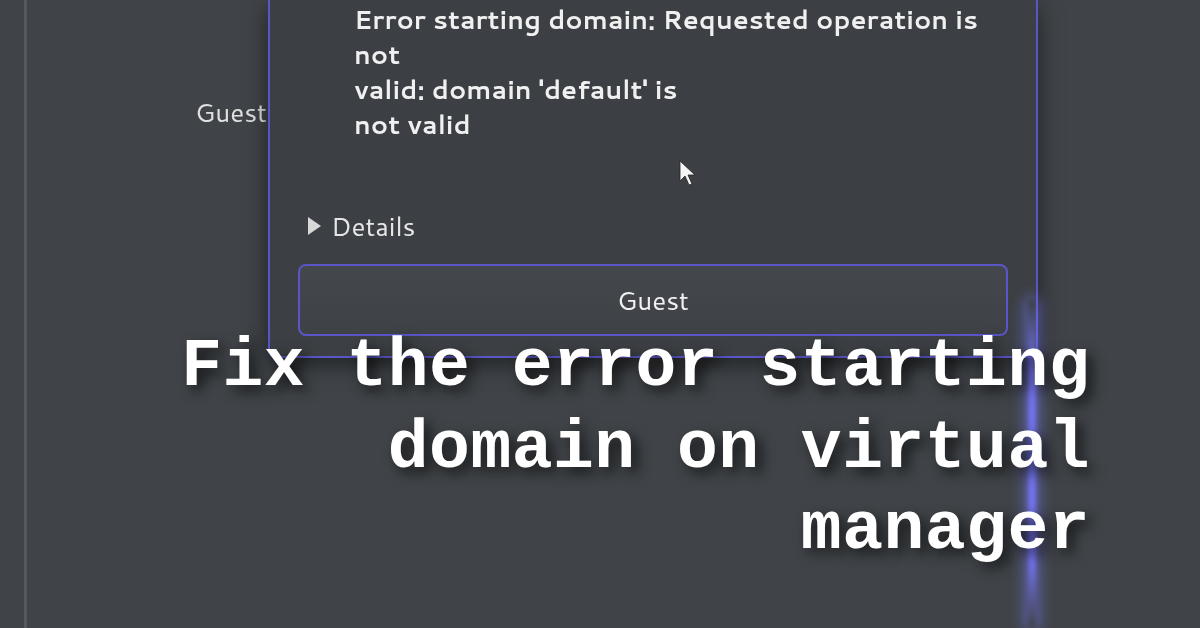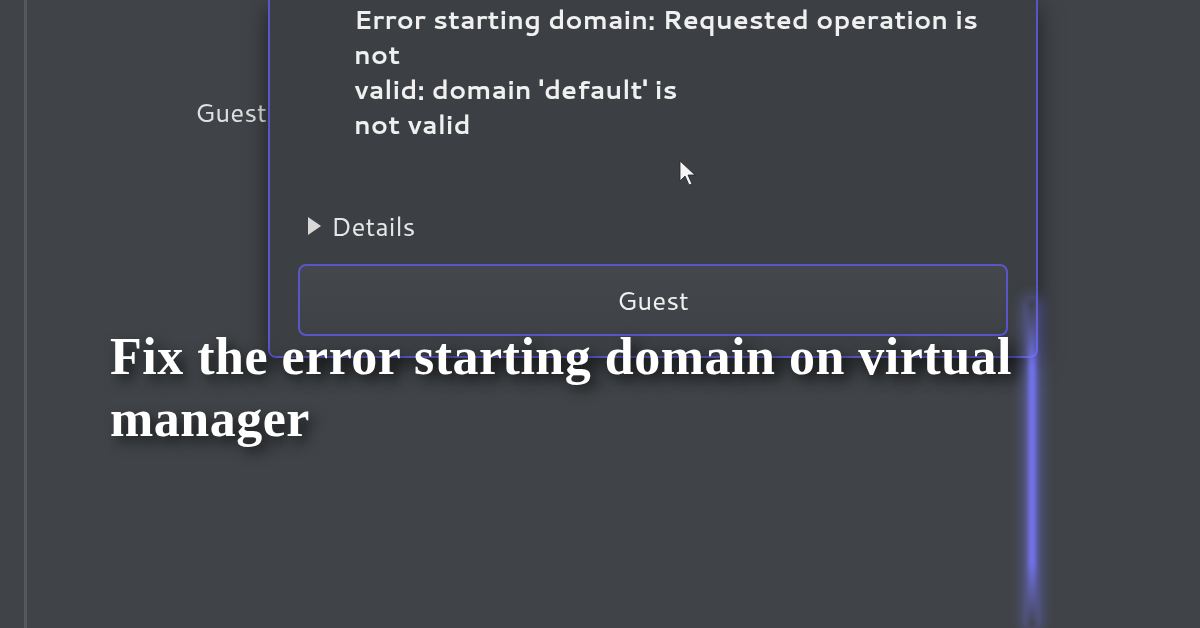--- a/index.html
+++ b/index.html
@@ -108,28 +108,28 @@
       filter: blur(2px);
       box-shadow: 0 0 14px 3px rgba(120,120,255,0.6);
       border-radius: 4px;
     }
     .overlay-title {
       position: absolute;
       left: 50%;
       top: 326px;
       transform: translateX(-50%);
       width: 980px;
-      text-align: left;
+      text-align: right;
       color: #ffffff;
       font-weight: 900;
-      font-size: 52px;
+      font-size: 68px;
       line-height: 1.2;
       letter-spacing: 0.5px;
       text-shadow: 6px 6px 14px rgba(0,0,0,0.7);
-      font-family: Liberation Serif, serif;
+      font-family: Liberation Mono, monospace;
     }
   </style>
 </head>
 <body>
 
 <div class="background-area">
   <div class="thin-border-left"></div>
   <div class="background-guest-label">Guest i</div>
 </div>
 

